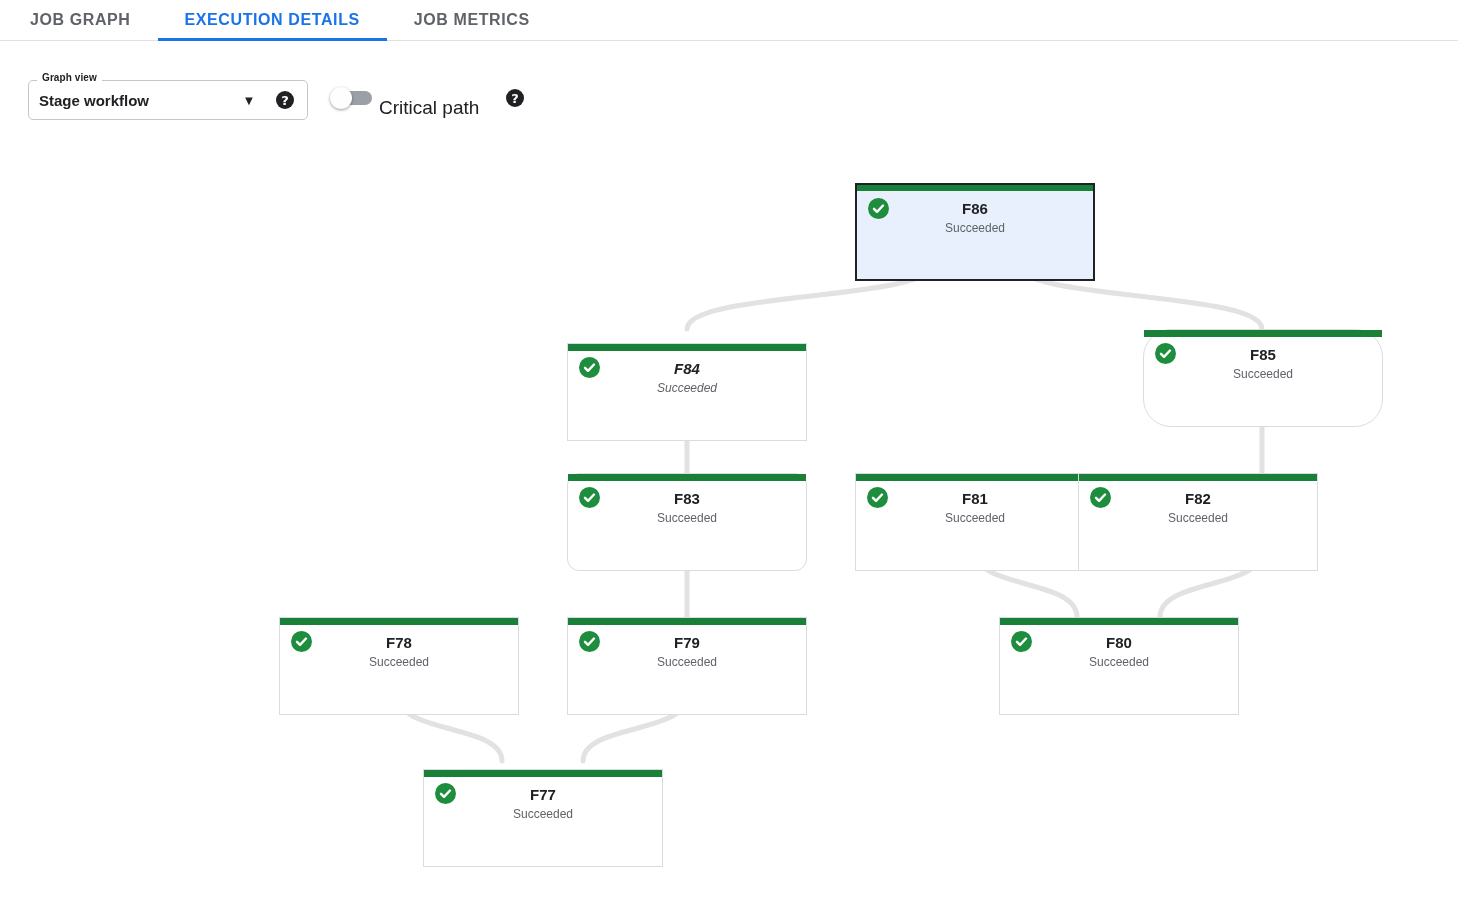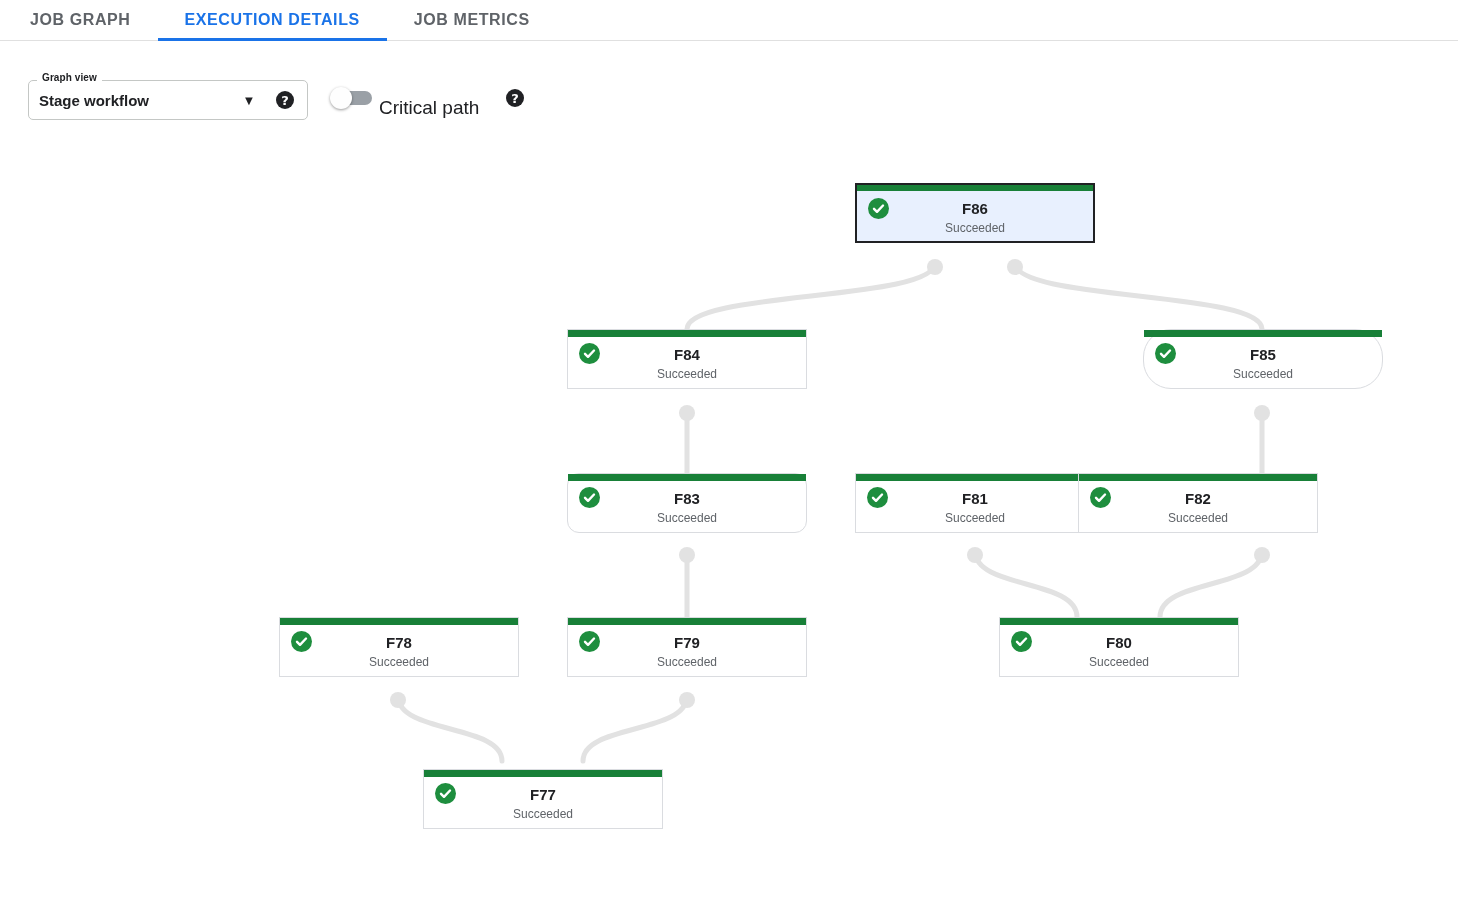--- a/index.html
+++ b/index.html
@@ -35,21 +35,21 @@
 
   .switch { position:absolute; left:330px; top:87px; width:44px; height:22px; cursor:pointer; }
   .switch-track { position:absolute; left:8px; top:4px; width:34px; height:14px;
     border-radius:7px; background:#9aa0a6; }
   .switch-thumb { position:absolute; left:0; top:0; width:22px; height:22px;
     border-radius:50%; background:#fefefe; box-shadow:0 1px 3px rgba(0,0,0,.4); }
   .cp-label { position:absolute; left:379px; top:97px; font-size:19px; color:#202124; }
 
   
   .edges { position:absolute; left:0; top:0; width:1458px; height:907px; }
-  .node { position:absolute; width:240px; height:60px; background:#fff;
+  .node { position:absolute; width:240px; height:98px; background:#fff;
     border:1px solid #dadce0; cursor:pointer; }
   .node-bar { height:7px; background:#188038; }
   .node.selected { background:#e8f0fe; border:2px solid #202124; }
   .node.selected .node-bar { height:6px; }
   .check-wrap { position:absolute; left:11px; top:13px; width:21px; height:21px; }
   .node-title { margin-top:9px; text-align:center; font-size:15px; font-weight:700; color:#202124; }
   .node-status { margin-top:4px; text-align:center; font-size:12px; color:#5f6368; }
 </style>
 </head>
 <body>
@@ -113,21 +113,21 @@
     <span class="check-wrap">
       <svg width="21" height="21" viewBox="0 0 21 21">
           <circle cx="10.5" cy="10.5" r="10.5" fill="#1e8e3e"></circle>
           <path d="M6 10.8 L9 13.8 L15 7.5" stroke="#fff" stroke-width="2.4" fill="none" stroke-linecap="round" stroke-linejoin="round"></path>
         </svg>
     </span>
     <div class="node-title">F86</div>
     <div class="node-status">Succeeded</div>
   </div>
 
-  <div class="node" style="left:567px; top:329px;">
+  <div class="node" style="left:567px; top:343px;font-style:italic;">
     <div class="node-bar"></div>
     <span class="check-wrap">
       <svg width="21" height="21" viewBox="0 0 21 21">
           <circle cx="10.5" cy="10.5" r="10.5" fill="#1e8e3e"></circle>
           <path d="M6 10.8 L9 13.8 L15 7.5" stroke="#fff" stroke-width="2.4" fill="none" stroke-linecap="round" stroke-linejoin="round"></path>
         </svg>
     </span>
     <div class="node-title">F84</div>
     <div class="node-status">Succeeded</div>
   </div>

